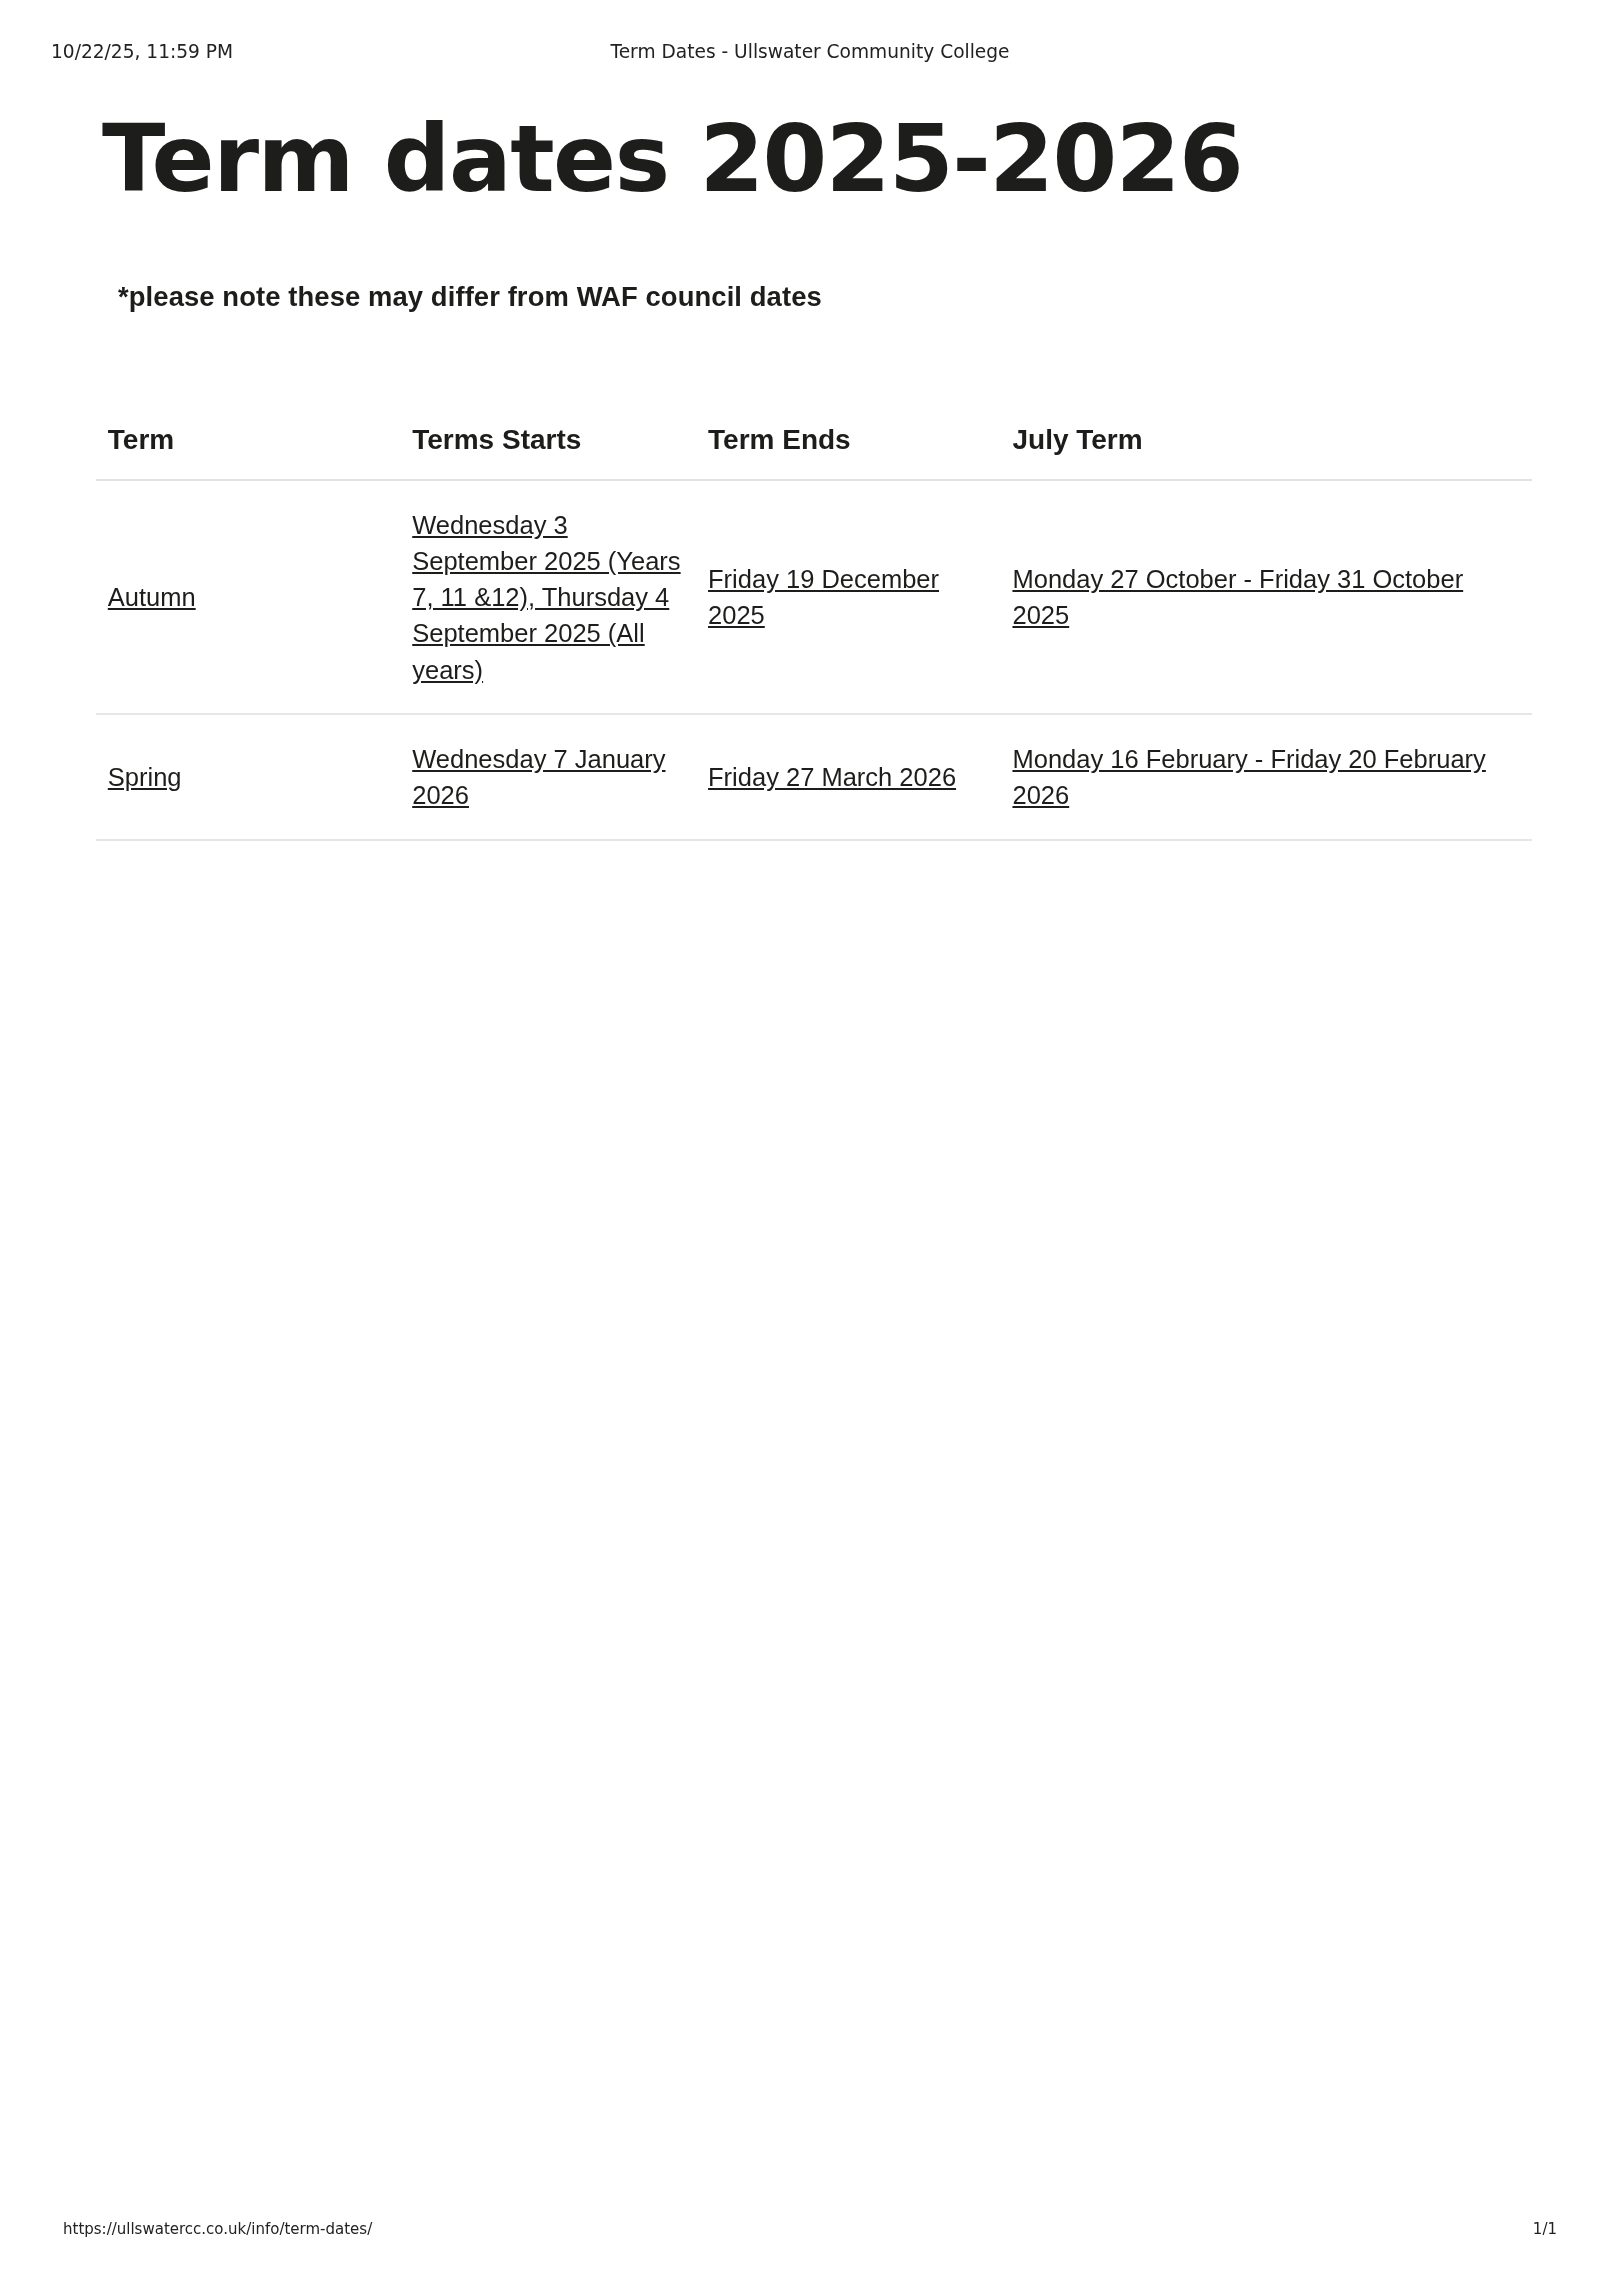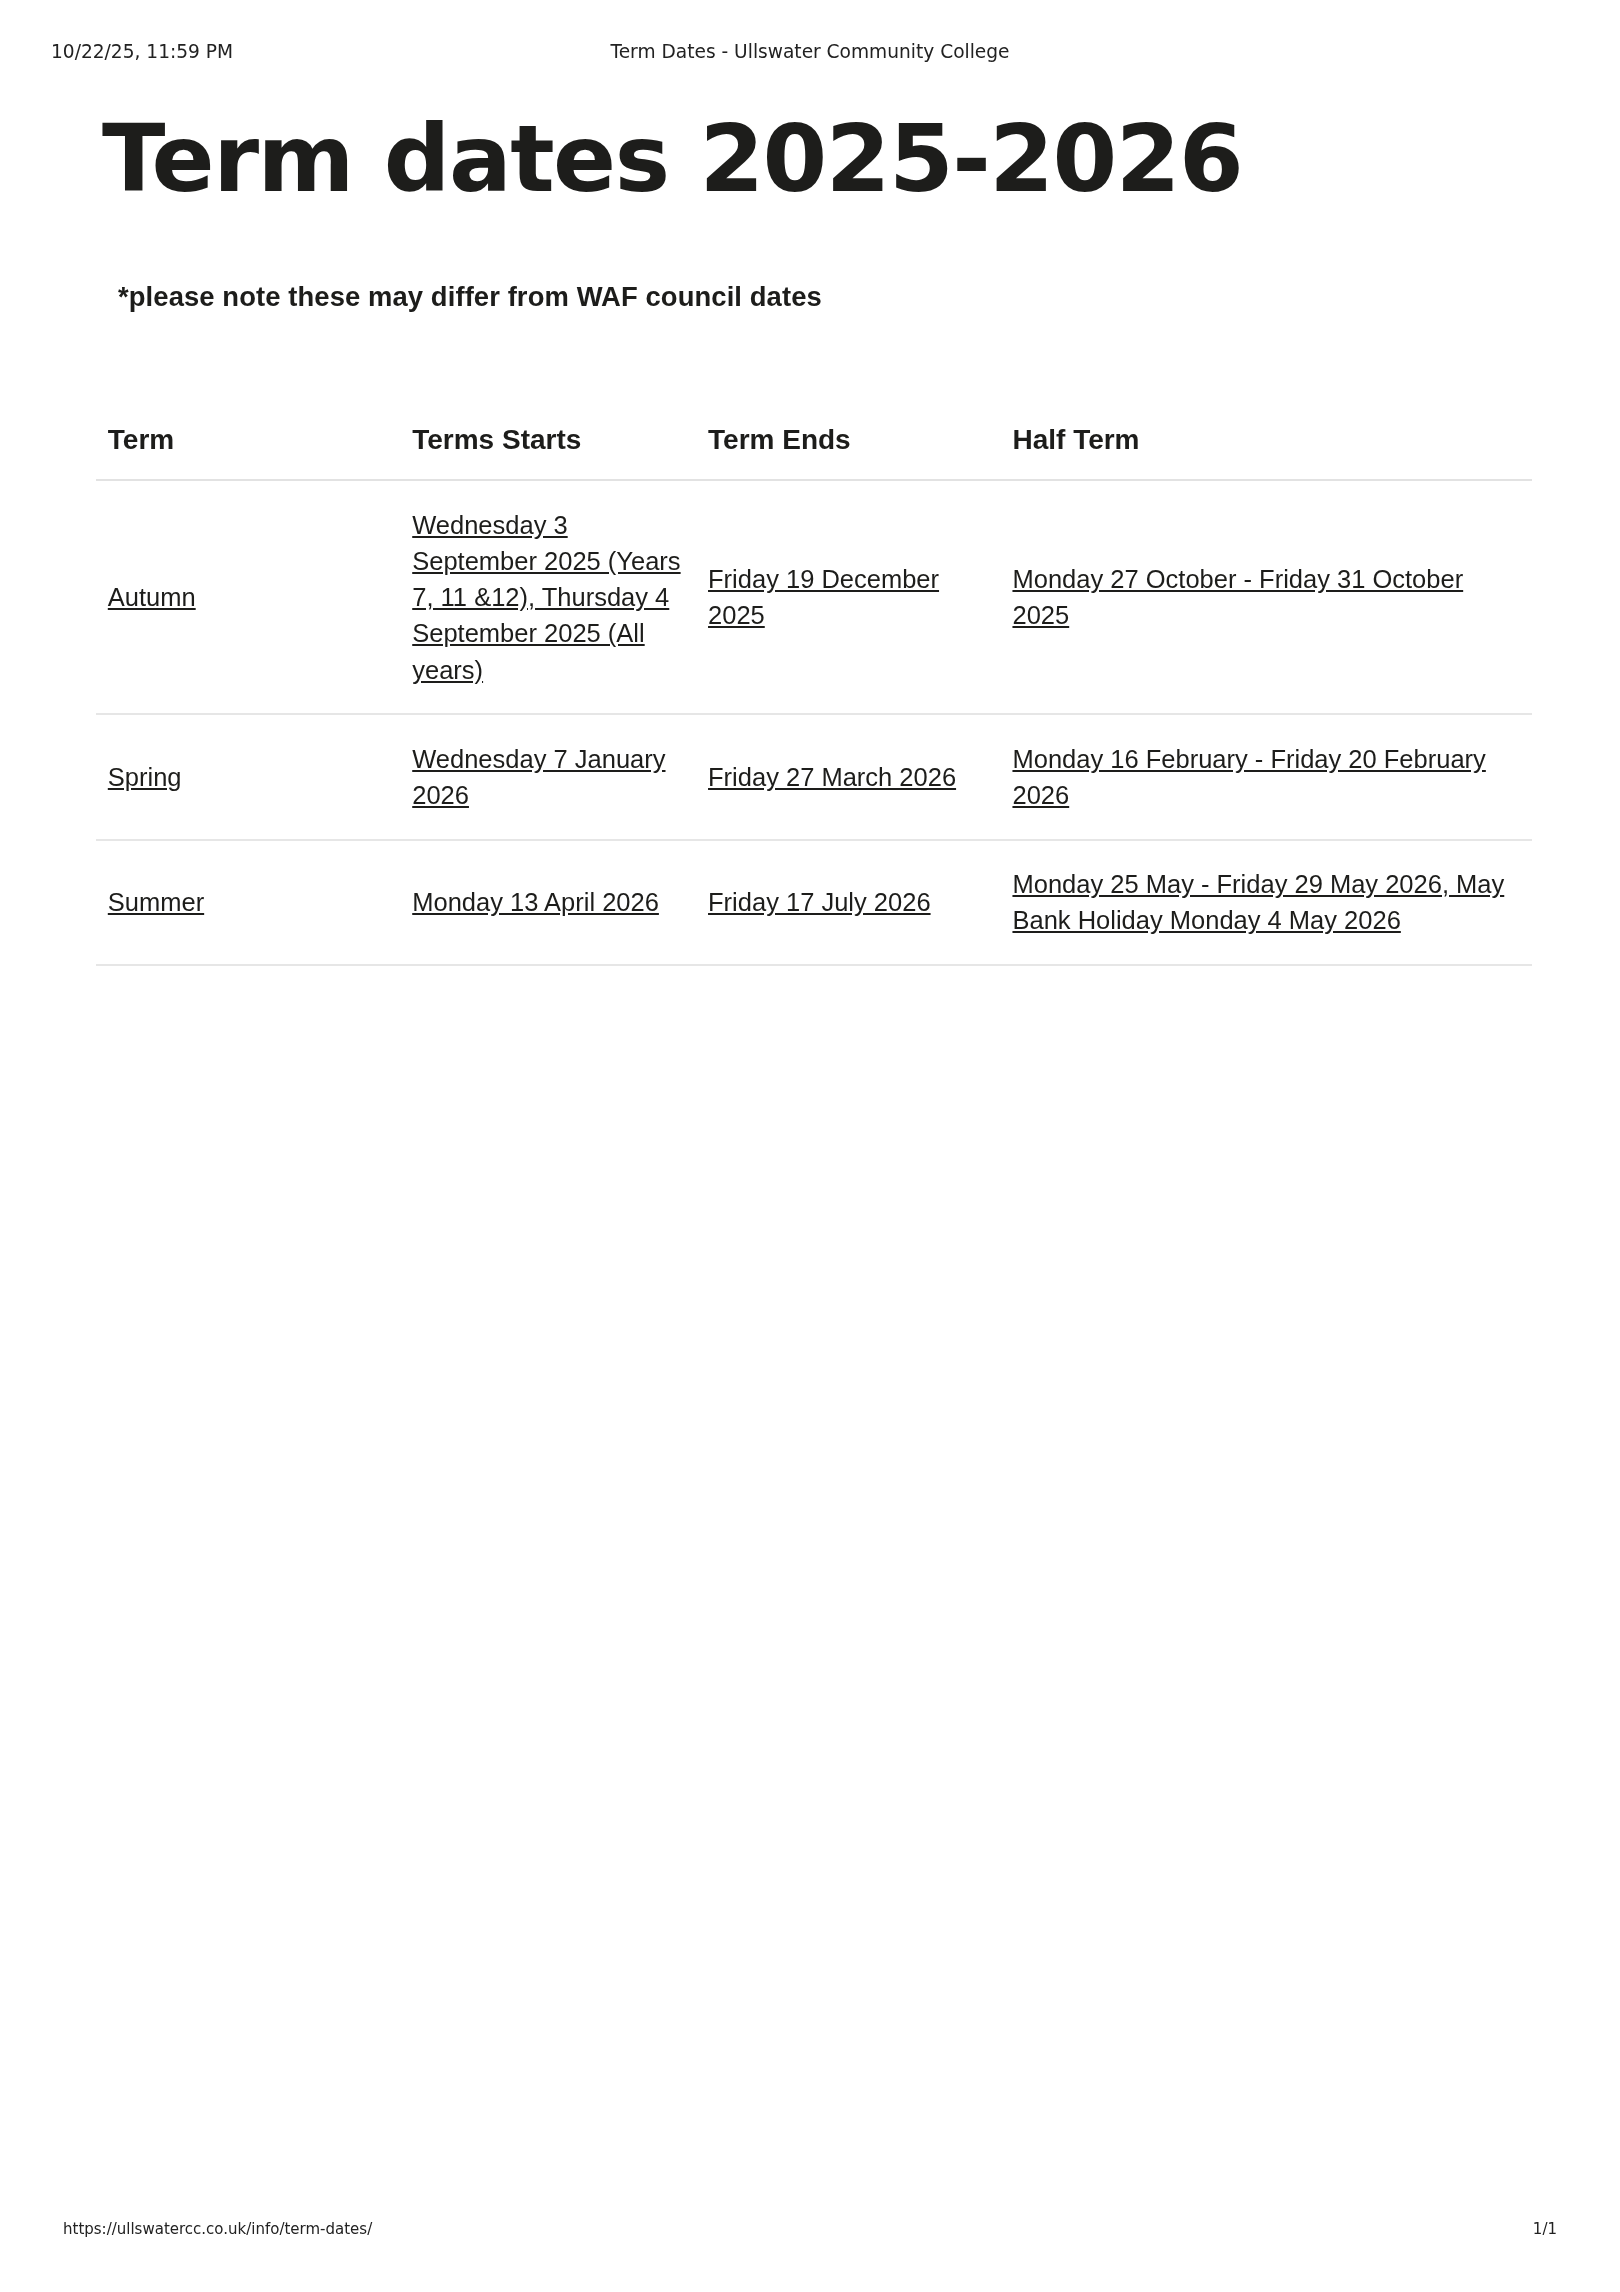--- a/index.html
+++ b/index.html
@@ -167,21 +167,21 @@
         <col class="c-term">
         <col class="c-start">
         <col class="c-end">
         <col class="c-half">
       </colgroup>
       <thead>
         <tr>
           <th>Term</th>
           <th>Terms Starts</th>
           <th>Term Ends</th>
-          <th>Half Term</th>
+          <th>July Term</th>
         </tr>
       </thead>
       <tbody>
         <tr>
           <td>
               <span class="cell-text">Autumn</span>
             </td>
           <td>
               <span class="cell-text">Wednesday 3 September 2025 (Years 7, 11 &amp;12), Thursday 4 September 2025 (All years)</span>
             </td>
@@ -199,34 +199,20 @@
           <td>
               <span class="cell-text">Wednesday 7 January 2026</span>
             </td>
           <td>
               <span class="cell-text">Friday 27 March 2026</span>
             </td>
           <td>
               <span class="cell-text">Monday 16 February - Friday 20 February 2026</span>
             </td>
         </tr>
-        <tr class="last-row">
-          <td>
-              <span class="cell-text">Summer</span>
-            </td>
-          <td>
-              <span class="cell-text">Monday 13 April 2026</span>
-            </td>
-          <td>
-              <span class="cell-text">Friday 17 July 2026</span>
-            </td>
-          <td>
-              <span class="cell-text">Monday 25 May - Friday 29 May 2026, May Bank Holiday Monday 4 May 2026</span>
-            </td>
-        </tr>
       </tbody>
     </table>
   </div>
 
 </div>
 
 <div class="print-footer">
   <span class="pf-left">https://ullswatercc.co.uk/info/term-dates/</span>
   <span class="pf-right">1/1</span>
 </div>

